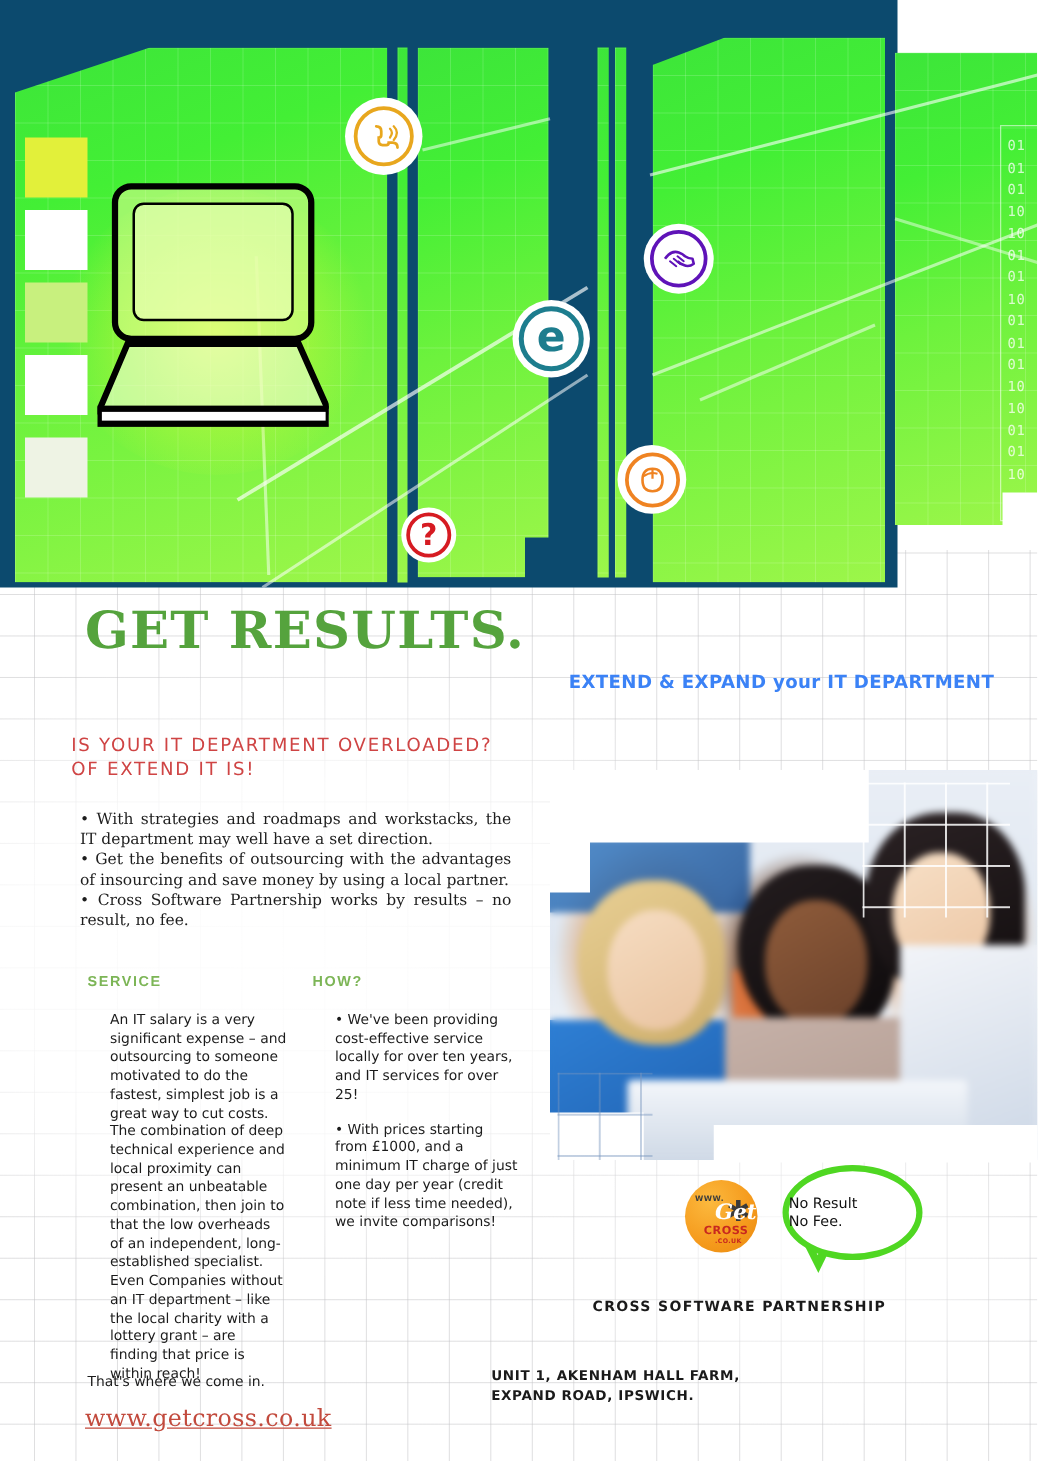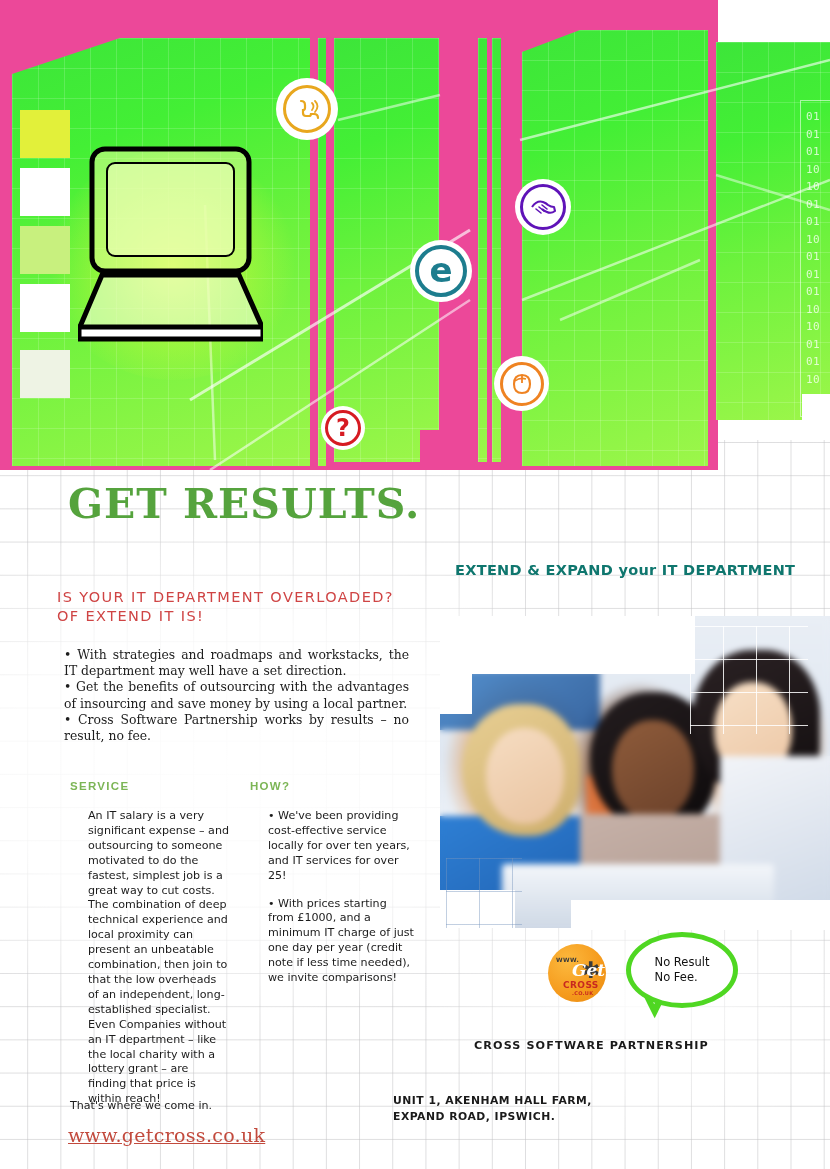--- a/index.html
+++ b/index.html
@@ -30,21 +30,21 @@
     position:absolute;left:0;top:440px;width:830px;height:729px;
     background:
       radial-gradient(ellipse 520px 330px at 230px 330px, rgba(255,255,255,.96) 0%, rgba(255,255,255,.80) 45%, rgba(255,255,255,0) 78%),
       radial-gradient(ellipse 300px 200px at 640px 560px, rgba(255,255,255,.9) 0%, rgba(255,255,255,0) 75%);
     z-index:2;pointer-events:none;
   }
 
   
   .hero{
     position:absolute;left:0;top:0;width:718px;height:470px;z-index:3;
-    background:#ec4899;
+    background:#0c4a6e;
   }
   .panel{
     position:absolute;
     background:linear-gradient(160deg,#3de53a 0%,#43ef35 25%,#6df23d 55%,#9df64a 100%);
     overflow:hidden;
   }
   .panel::after{
     content:"";position:absolute;inset:0;
     background-image:
       linear-gradient(to right, rgba(255,255,255,.16) 1px, transparent 1px),
@@ -160,23 +160,23 @@
     font-family:"DejaVu Sans", sans-serif;font-size:11.1px;color:#1b1b1b;
   }
   .weburl{
     position:absolute;left:68px;top:1124px;z-index:6;
     font-family:"DejaVu Serif", serif;font-size:19px;
     color:#c24a3d;letter-spacing:.3px;
   }
 
   
   .subhead{
-    position:absolute;left:455px;top:562px;z-index:6;
-    font-family:"DejaVu Sans", sans-serif;font-weight:700;
-    font-size:14.5px;letter-spacing:.3px;color:#0f766e;white-space:nowrap;
+    position:absolute;left:455px;top:538px;z-index:6;
+    font-family:"DejaVu Sans", sans-serif;font-weight:700;
+    font-size:14.5px;letter-spacing:.3px;color:#3b82f6;white-space:nowrap;
   }
 
   
   .photo-wrap{position:absolute;left:440px;top:616px;width:390px;height:312px;z-index:5;}
   .photo{
     position:absolute;inset:0;overflow:hidden;
     background:
       radial-gradient(ellipse 120px 150px at 78px 150px, #f0c9a2 0%, #e0b187 38%, rgba(224,177,135,0) 62%),
       radial-gradient(ellipse 115px 145px at 200px 158px, #8a5a3c 0%, #6e462d 40%, rgba(110,70,45,0) 64%),
       radial-gradient(ellipse 115px 150px at 318px 128px, #f2cdaa 0%, #e3b48d 38%, rgba(227,180,141,0) 62%),
@@ -245,21 +245,21 @@
   .logo-cross{position:absolute;left:15px;top:36px;font-family:"DejaVu Sans", sans-serif;
     font-weight:700;font-size:9px;color:#c8281f;letter-spacing:.4px;}
   .logo-couk{position:absolute;left:24px;top:46px;font-family:"DejaVu Sans", sans-serif;
     font-weight:700;font-size:5px;color:#c8281f;letter-spacing:.3px;}
   .logo-star{position:absolute;left:33px;top:15px;font-size:23px;color:#3a3a3a;line-height:1;}
 
   
   .bubble{
     position:absolute;left:626px;top:932px;width:102px;height:66px;z-index:7;
     border:5px solid #4fd722;border-radius:50%;background:#ffffff;
-    display:flex;align-items:center;justify-content:center;
+    display:flex;align-items:center;
   }
   .bubble-text{
     font-family:"DejaVu Sans", sans-serif;font-size:11.5px;line-height:15px;
     color:#111;text-align:left;
   }
   .bubble-tail{
     position:absolute;left:641px;top:986px;width:0;height:0;z-index:6;
     border-left:12px solid transparent;border-right:20px solid transparent;
     border-top:32px solid #4fd722;transform:rotate(-6deg);
   }

